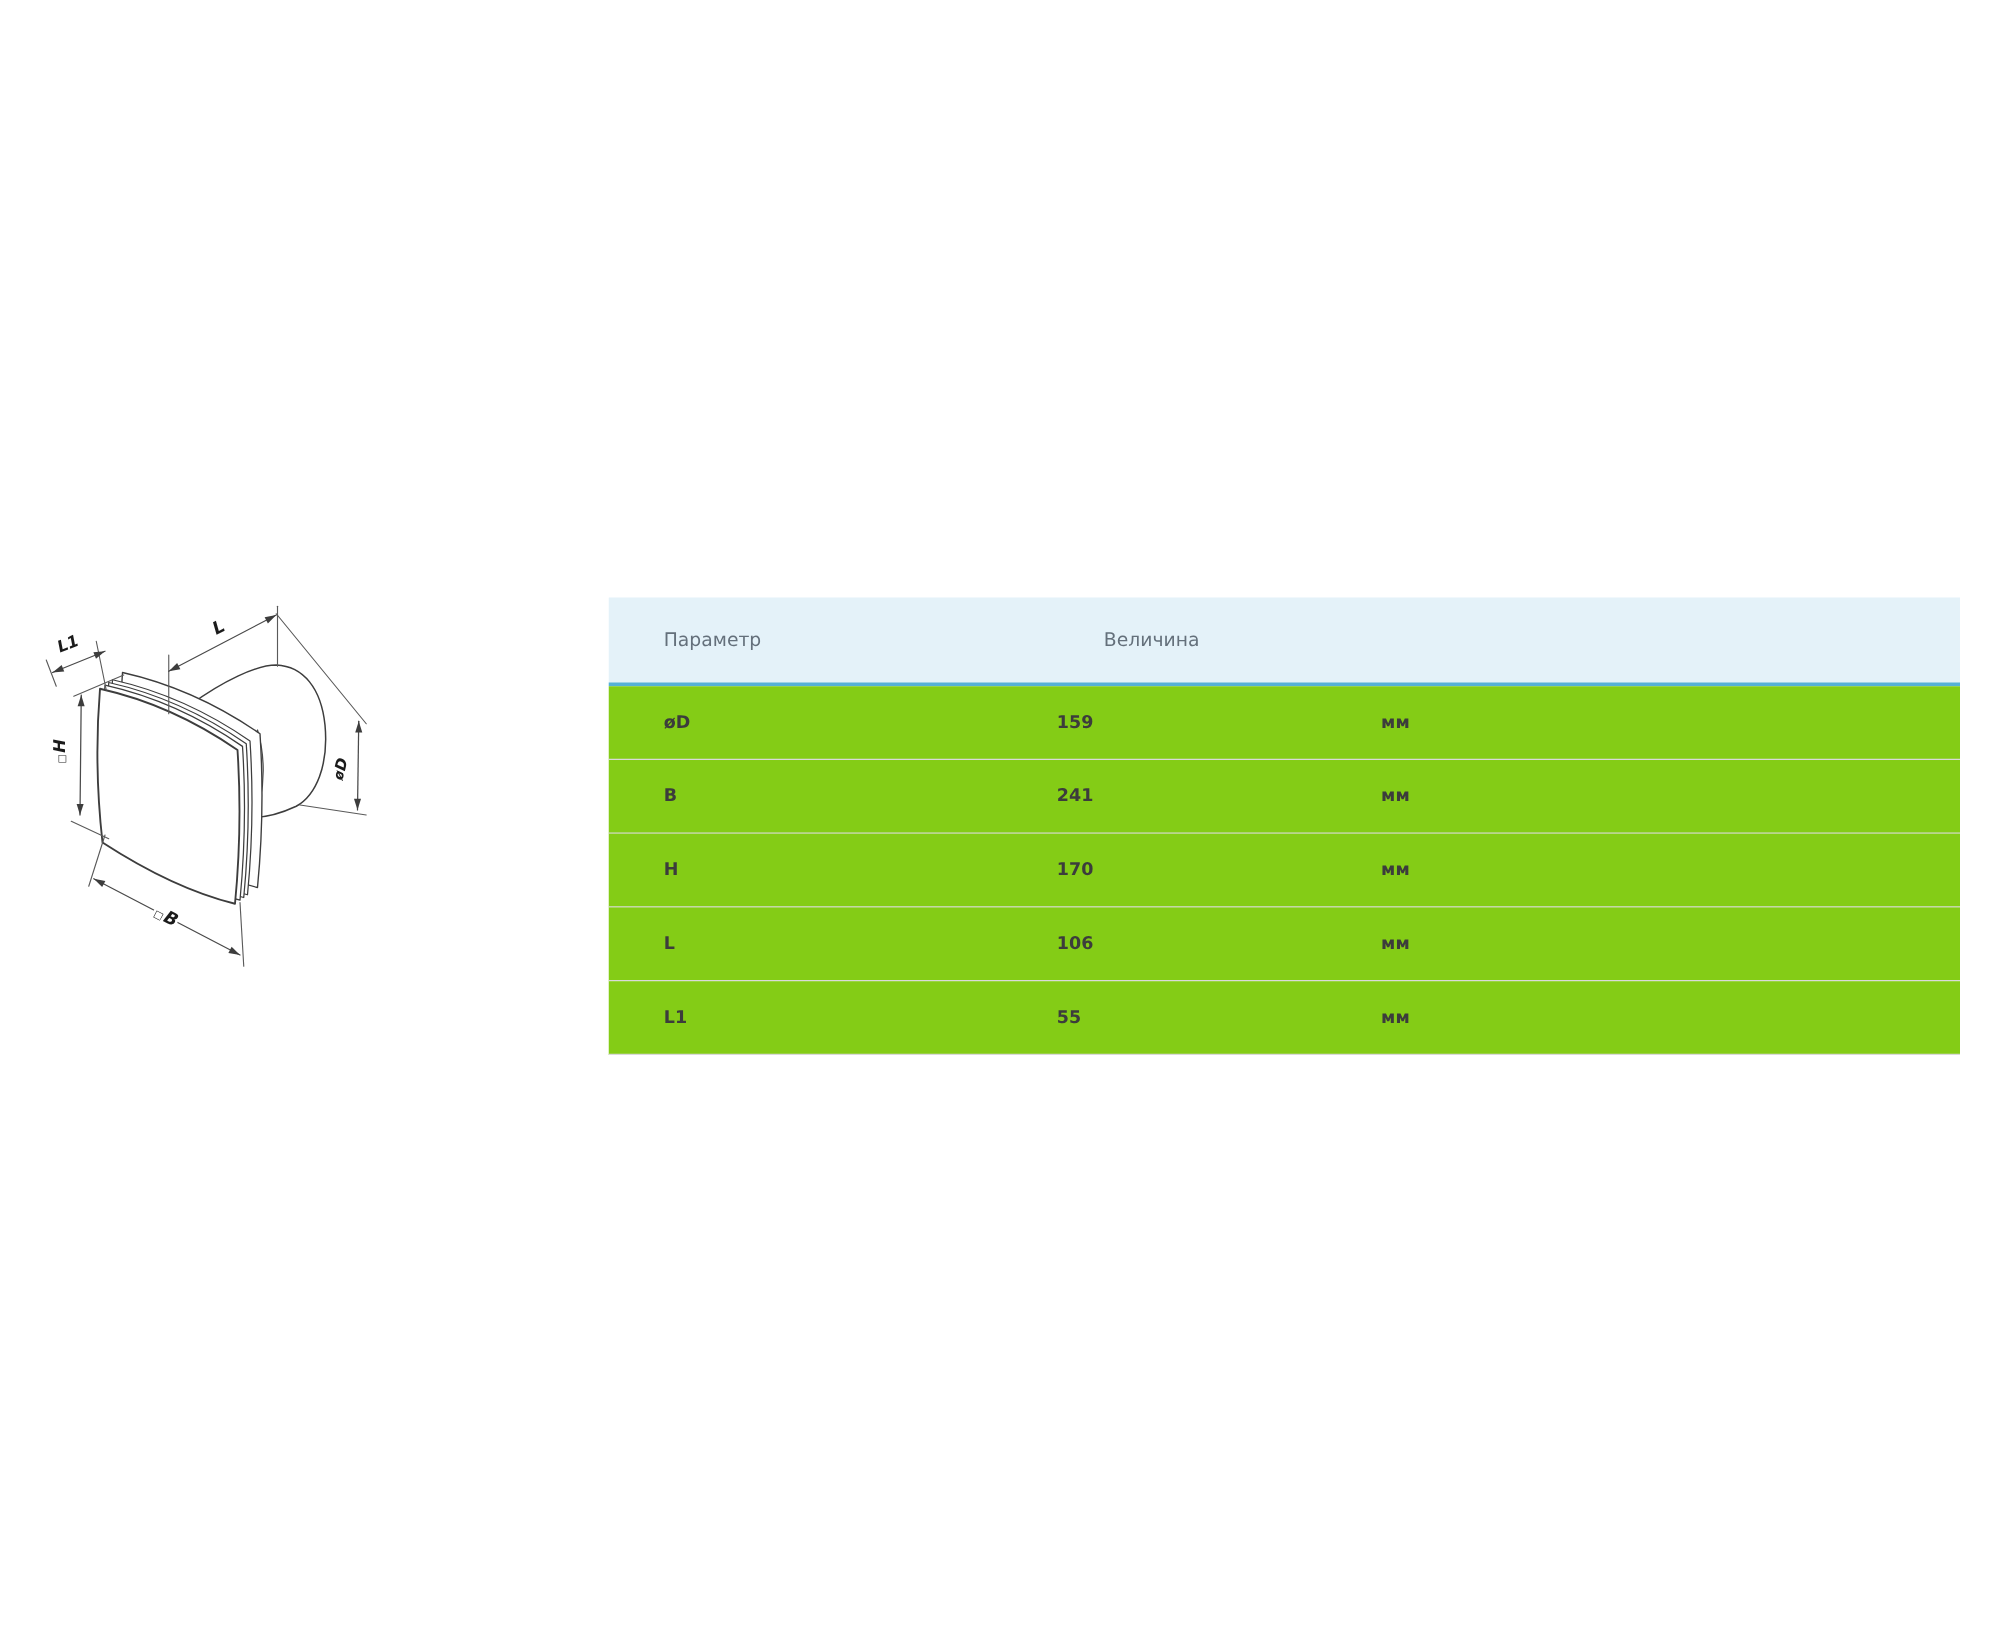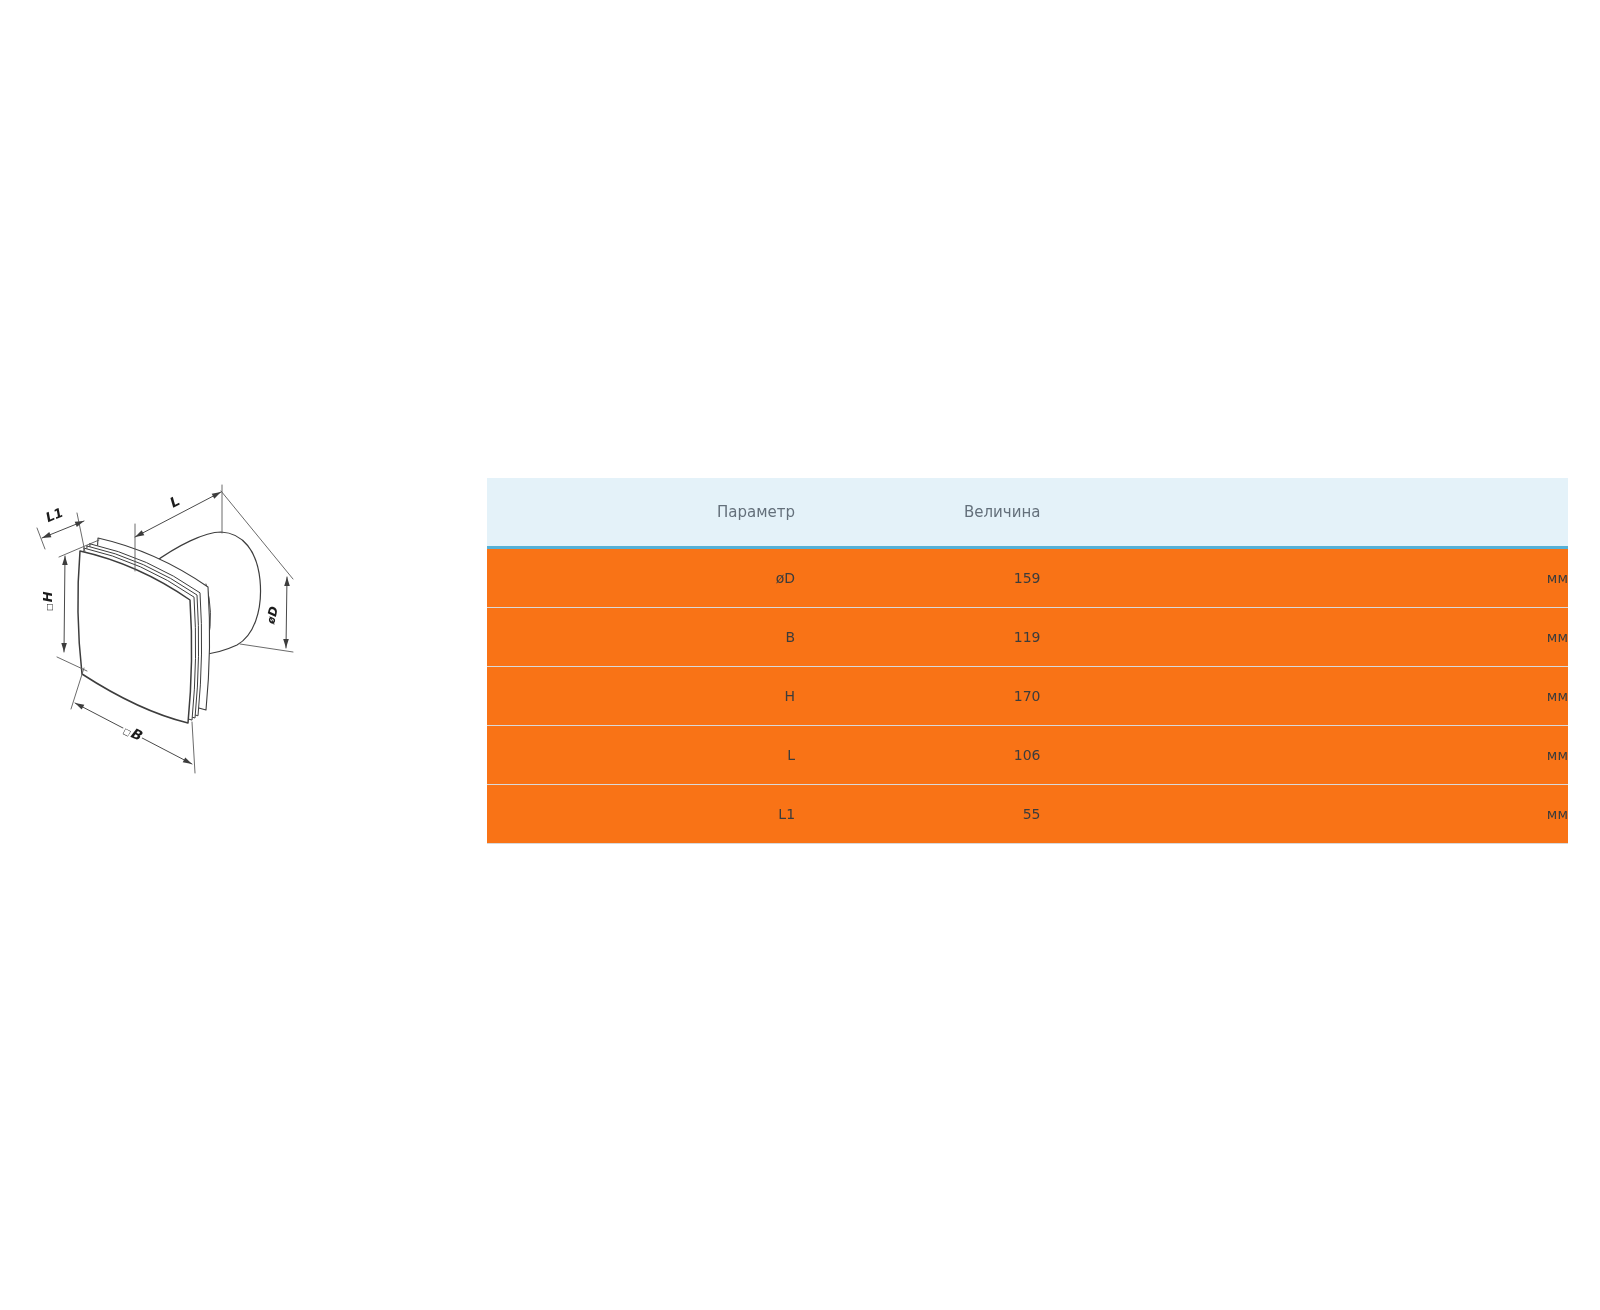--- a/index.html
+++ b/index.html
@@ -11,24 +11,24 @@
   .thin{fill:none;stroke:#4a4a4a;stroke-width:1;stroke-linecap:round;}
   .wit{fill:none;stroke:#5a5a5a;stroke-width:0.9;stroke-linecap:round;}
   .arrow{fill:#3d3d3d;stroke:none;}
   .dim-label{font-family:"DejaVu Sans","Liberation Sans",sans-serif;font-style:italic;
              font-weight:bold;fill:#1b1b1b;paint-order:stroke;stroke:#ffffff;stroke-width:4px;}
   
   .spec-table{position:absolute;left:487px;top:478px;width:1081px;}
   .thead{display:flex;align-items:center;height:68px;background:#e4f2f9;
          border-bottom:3px solid #55b1d7;}
   .thead .cell{color:#64707b;font-size:15px;font-weight:400;}
-  .trow{display:flex;align-items:center;height:58px;background:#f97316;
-        border-bottom:1px solid #d9d9d9;}
+  .trow{display:flex;align-items:center;height:58px;background:#84cc16;
+        border-bottom:1px solid #d9d9d9;font-weight:bold;}
   .trow .cell{color:#3c3c3c;font-size:14px;}
-  .cell{text-align:right;}
+  .cell{text-align:left;margin-left:44px;}
   .c1{width:28.5%;}
   .c2{width:22.7%;}
   .c3{width:48.8%;}
 </style>
 </head>
 <body>
 
 <div class="page">
 
   <svg class="drawing" viewBox="28 468 280 312" xmlns="http://www.w3.org/2000/svg">
@@ -104,21 +104,21 @@
     </div>
 
     <div class="trow">
       <div class="cell c1">øD</div>
       <div class="cell c2">159</div>
       <div class="cell c3">мм</div>
     </div>
 
     <div class="trow">
       <div class="cell c1">B</div>
-      <div class="cell c2">119</div>
+      <div class="cell c2">241</div>
       <div class="cell c3">мм</div>
     </div>
 
     <div class="trow">
       <div class="cell c1">H</div>
       <div class="cell c2">170</div>
       <div class="cell c3">мм</div>
     </div>
 
     <div class="trow">

